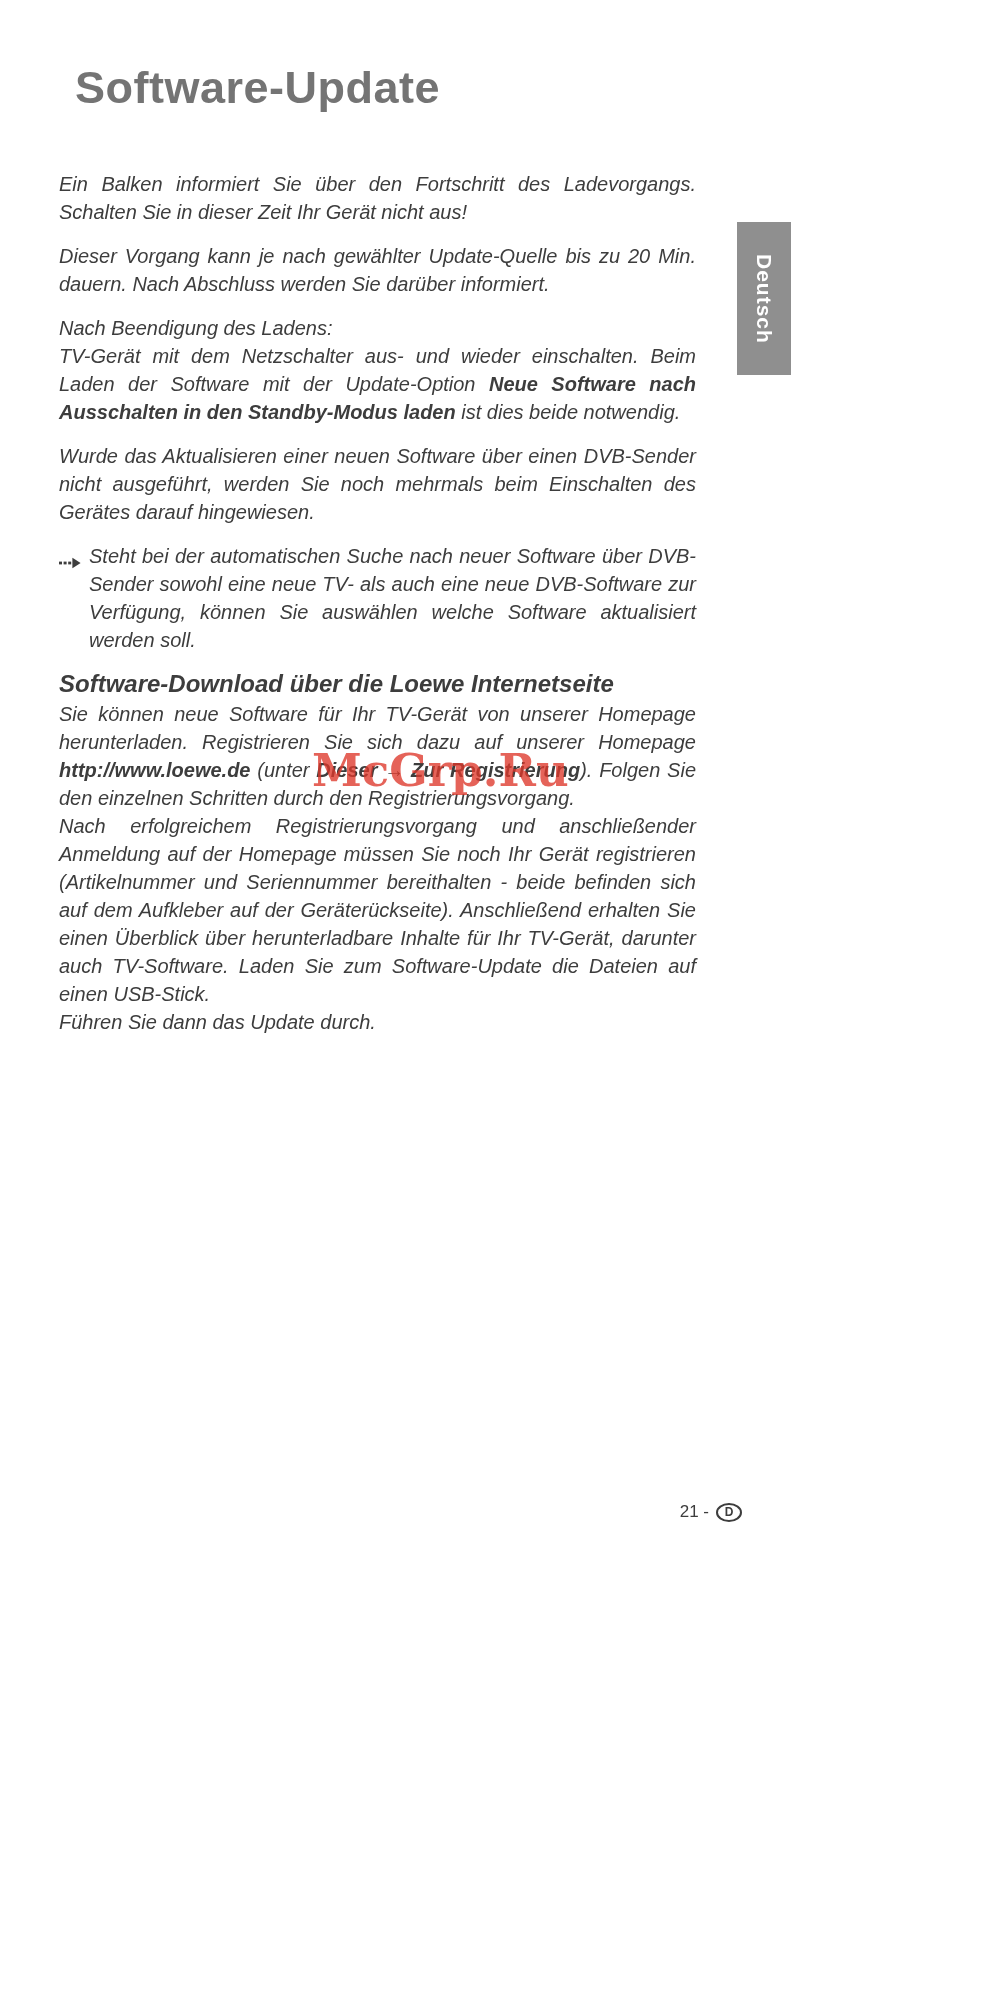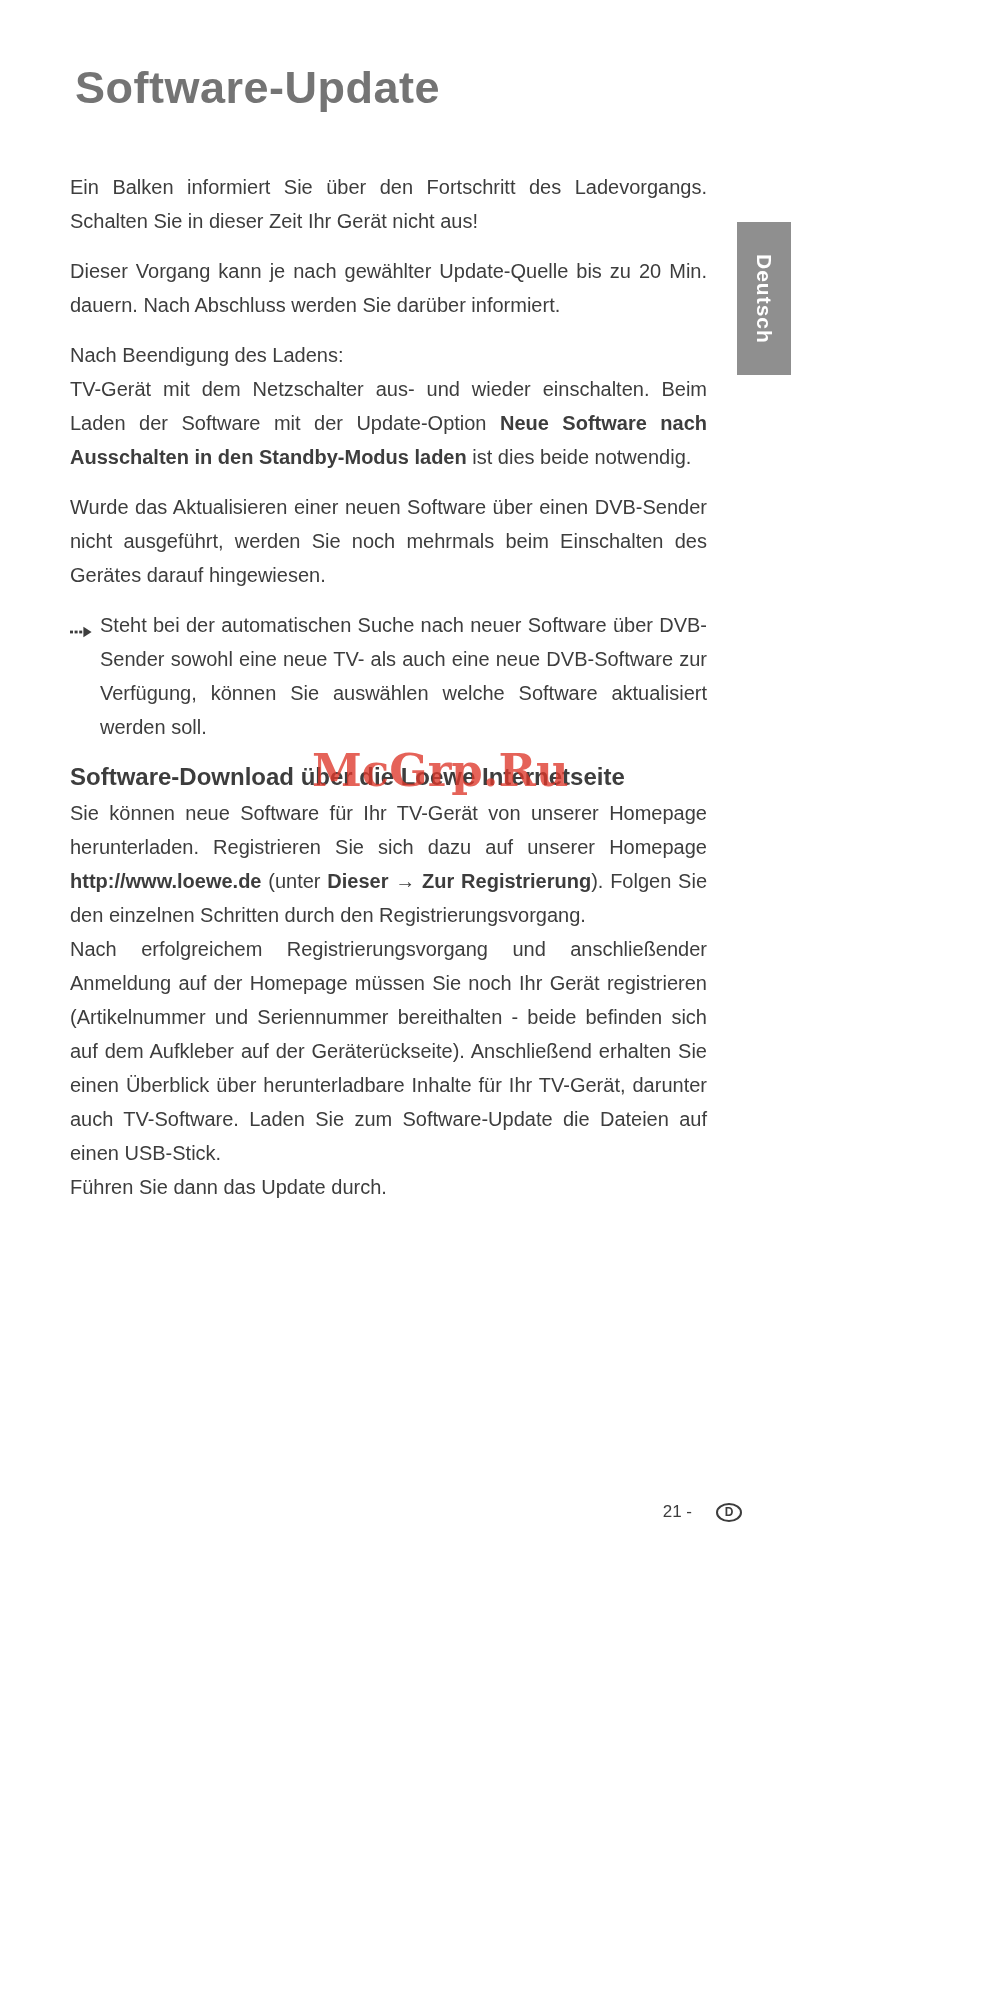--- a/index.html
+++ b/index.html
@@ -21,25 +21,26 @@
     left: 75px;
     top: 62px;
     font-size: 45px;
     font-weight: bold;
     color: #747474;
     letter-spacing: 0.5px;
   }
 
   .content {
     position: absolute;
-    left: 70px;
+    left: 59px;
     top: 170px;
     width: 637px;
     font-size: 20px;
-    line-height: 34px;
+    line-height: 28px;
+    font-style: italic;
   }
 
   .block { text-align: justify; margin: 0 0 16px 0; }
   .block.tight { margin-bottom: 0; }
   .block.heading {
     font-weight: bold;
     text-align: left;
     font-size: 24px;
     margin-top: 8px;
     margin-bottom: 2px;
@@ -82,21 +83,21 @@
   }
 
   .footer {
     position: absolute;
     left: 75px;
     top: 1502px;
     width: 667px;
     display: flex;
     justify-content: flex-end;
     align-items: center;
-    gap: 24px;
+    gap: 7px;
     font-size: 17px;
     color: #3d3d3d;
   }
   .oval-marker {
     display: inline-flex;
     align-items: center;
     justify-content: center;
     border: 2px solid #3d3d3d;
     border-radius: 50%;
     width: 26px;

